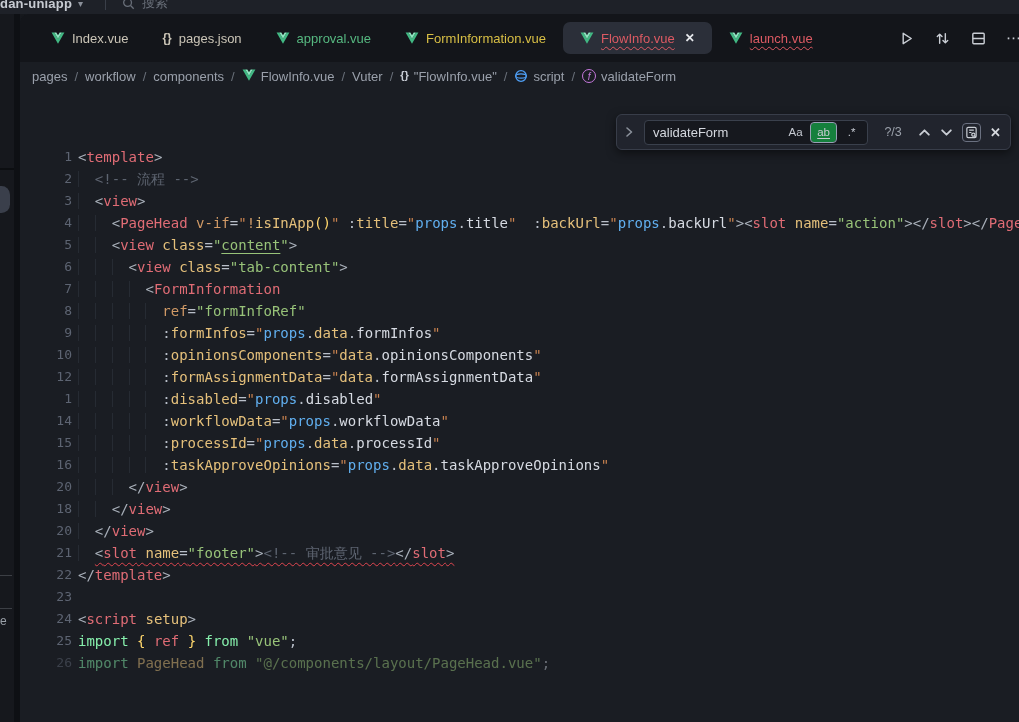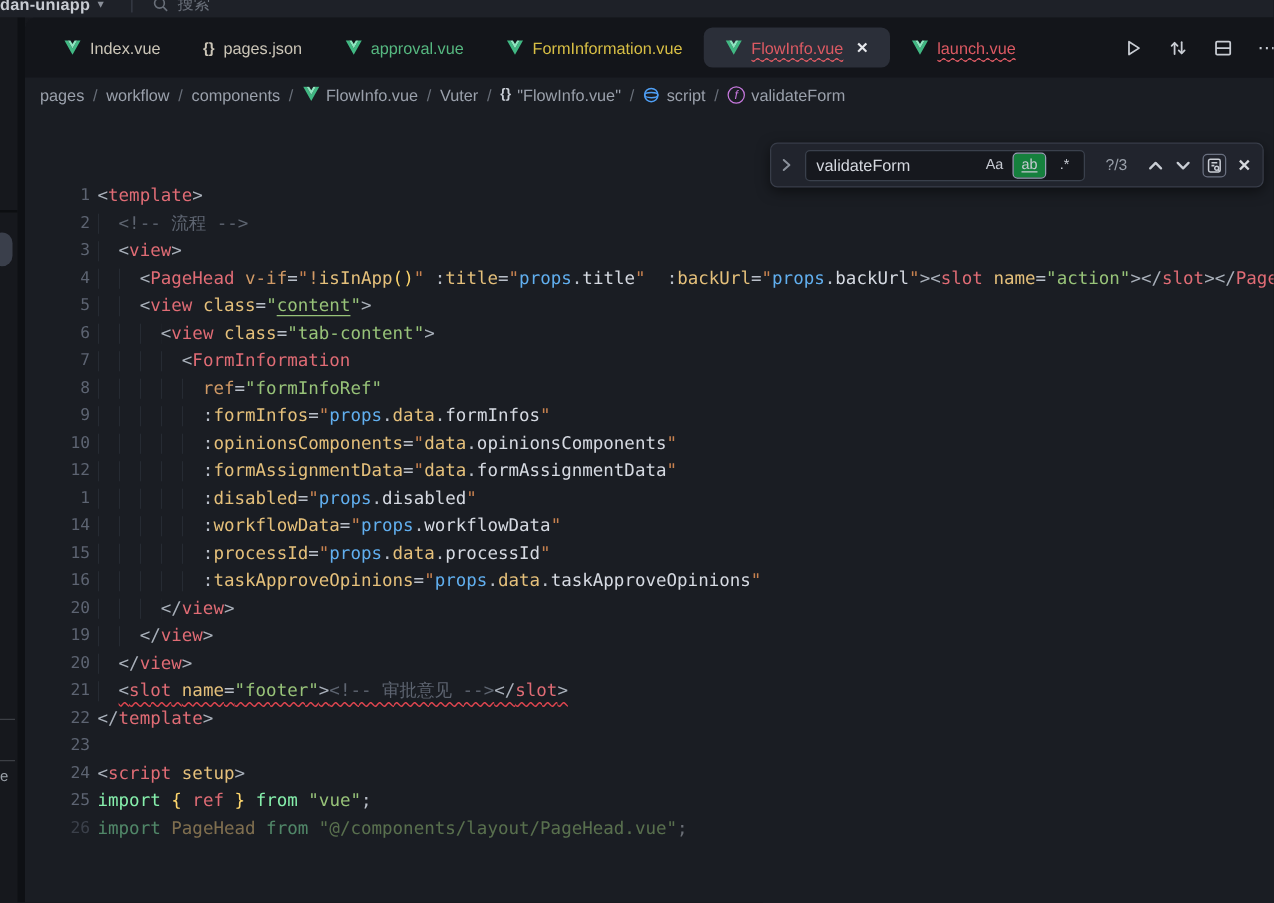--- a/index.html
+++ b/index.html
@@ -249,21 +249,21 @@
       <div class="crow"><span class="ln">7</span><span class="lc"><span class="ind">        </span><span class="s-br">&lt;</span><span class="s-tag">FormInformation</span></span></div>
       <div class="crow"><span class="ln">8</span><span class="lc"><span class="ind">          </span><span class="s-dir">ref</span><span class="s-eq">=</span><span class="s-qs">"formInfoRef"</span></span></div>
       <div class="crow"><span class="ln">9</span><span class="lc"><span class="ind">          </span><span class="s-eq">:</span><span class="s-attr">formInfos</span><span class="s-eq">=</span><span class="s-qo">"</span><span class="s-blue">props</span><span class="s-eq">.</span><span class="s-yel">data</span><span class="s-eq">.</span><span class="s-wh">formInfos</span><span class="s-qo">"</span></span></div>
       <div class="crow"><span class="ln">10</span><span class="lc"><span class="ind">          </span><span class="s-eq">:</span><span class="s-attr">opinionsComponents</span><span class="s-eq">=</span><span class="s-qo">"</span><span class="s-yel">data</span><span class="s-eq">.</span><span class="s-wh">opinionsComponents</span><span class="s-qo">"</span></span></div>
       <div class="crow"><span class="ln">12</span><span class="lc"><span class="ind">          </span><span class="s-eq">:</span><span class="s-attr">formAssignmentData</span><span class="s-eq">=</span><span class="s-qo">"</span><span class="s-yel">data</span><span class="s-eq">.</span><span class="s-wh">formAssignmentData</span><span class="s-qo">"</span></span></div>
       <div class="crow"><span class="ln">1</span><span class="lc"><span class="ind">          </span><span class="s-eq">:</span><span class="s-attr">disabled</span><span class="s-eq">=</span><span class="s-qo">"</span><span class="s-blue">props</span><span class="s-eq">.</span><span class="s-wh">disabled</span><span class="s-qo">"</span></span></div>
       <div class="crow"><span class="ln">14</span><span class="lc"><span class="ind">          </span><span class="s-eq">:</span><span class="s-attr">workflowData</span><span class="s-eq">=</span><span class="s-qo">"</span><span class="s-blue">props</span><span class="s-eq">.</span><span class="s-wh">workflowData</span><span class="s-qo">"</span></span></div>
       <div class="crow"><span class="ln">15</span><span class="lc"><span class="ind">          </span><span class="s-eq">:</span><span class="s-attr">processId</span><span class="s-eq">=</span><span class="s-qo">"</span><span class="s-blue">props</span><span class="s-eq">.</span><span class="s-yel">data</span><span class="s-eq">.</span><span class="s-wh">processId</span><span class="s-qo">"</span></span></div>
       <div class="crow"><span class="ln">16</span><span class="lc"><span class="ind">          </span><span class="s-eq">:</span><span class="s-attr">taskApproveOpinions</span><span class="s-eq">=</span><span class="s-qo">"</span><span class="s-blue">props</span><span class="s-eq">.</span><span class="s-yel">data</span><span class="s-eq">.</span><span class="s-wh">taskApproveOpinions</span><span class="s-qo">"</span></span></div>
       <div class="crow"><span class="ln">20</span><span class="lc"><span class="ind">      </span><span class="s-br">&lt;/</span><span class="s-tag">view</span><span class="s-br">&gt;</span></span></div>
-      <div class="crow"><span class="ln">19</span><span class="lc"><span class="ind">    </span><span class="s-br">&lt;/</span><span class="s-tag">view</span><span class="s-br">&gt;</span></span></div>
+      <div class="crow"><span class="ln">18</span><span class="lc"><span class="ind">    </span><span class="s-br">&lt;/</span><span class="s-tag">view</span><span class="s-br">&gt;</span></span></div>
       <div class="crow"><span class="ln">20</span><span class="lc"><span class="ind">  </span><span class="s-br">&lt;/</span><span class="s-tag">view</span><span class="s-br">&gt;</span></span></div>
       <div class="crow"><span class="ln">21</span><span class="lc"><span class="ind">  </span><span class="errsq"><span class="s-br">&lt;</span><span class="s-tag">slot</span><span class="s-wh"> </span><span class="s-attr">name</span><span class="s-eq">=</span><span class="s-qs">"footer"</span><span class="s-br">&gt;</span><span class="s-cm">&lt;!-- 审批意见 --&gt;</span><span class="s-br">&lt;/</span><span class="s-tag">slot</span><span class="s-br">&gt;</span></span></span></div>
       <div class="crow"><span class="ln">22</span><span class="lc"><span class="s-br">&lt;/</span><span class="s-tag">template</span><span class="s-br">&gt;</span></span></div>
       <div class="crow"><span class="ln">23</span><span class="lc"></span></div>
       <div class="crow"><span class="ln">24</span><span class="lc"><span class="s-br">&lt;</span><span class="s-tag">script</span><span class="s-wh"> </span><span class="s-attr">setup</span><span class="s-br">&gt;</span></span></div>
       <div class="crow"><span class="ln">25</span><span class="lc"><span class="s-kw">import</span><span class="s-wh"> </span><span class="s-pb">{</span><span class="s-wh"> </span><span class="s-tag">ref</span><span class="s-wh"> </span><span class="s-pb">}</span><span class="s-wh"> </span><span class="s-kw">from</span><span class="s-wh"> </span><span class="s-qs">"vue"</span><span class="s-eq">;</span></span></div>
       <div class="crow dim"><span class="ln">26</span><span class="lc"><span class="s-kw">import</span><span class="s-wh"> </span><span class="s-yel">PageHead</span><span class="s-wh"> </span><span class="s-kw">from</span><span class="s-wh"> </span><span class="s-qs">"@/components/layout/PageHead.vue"</span><span class="s-eq">;</span></span></div>
     </div>
 </div>
 

